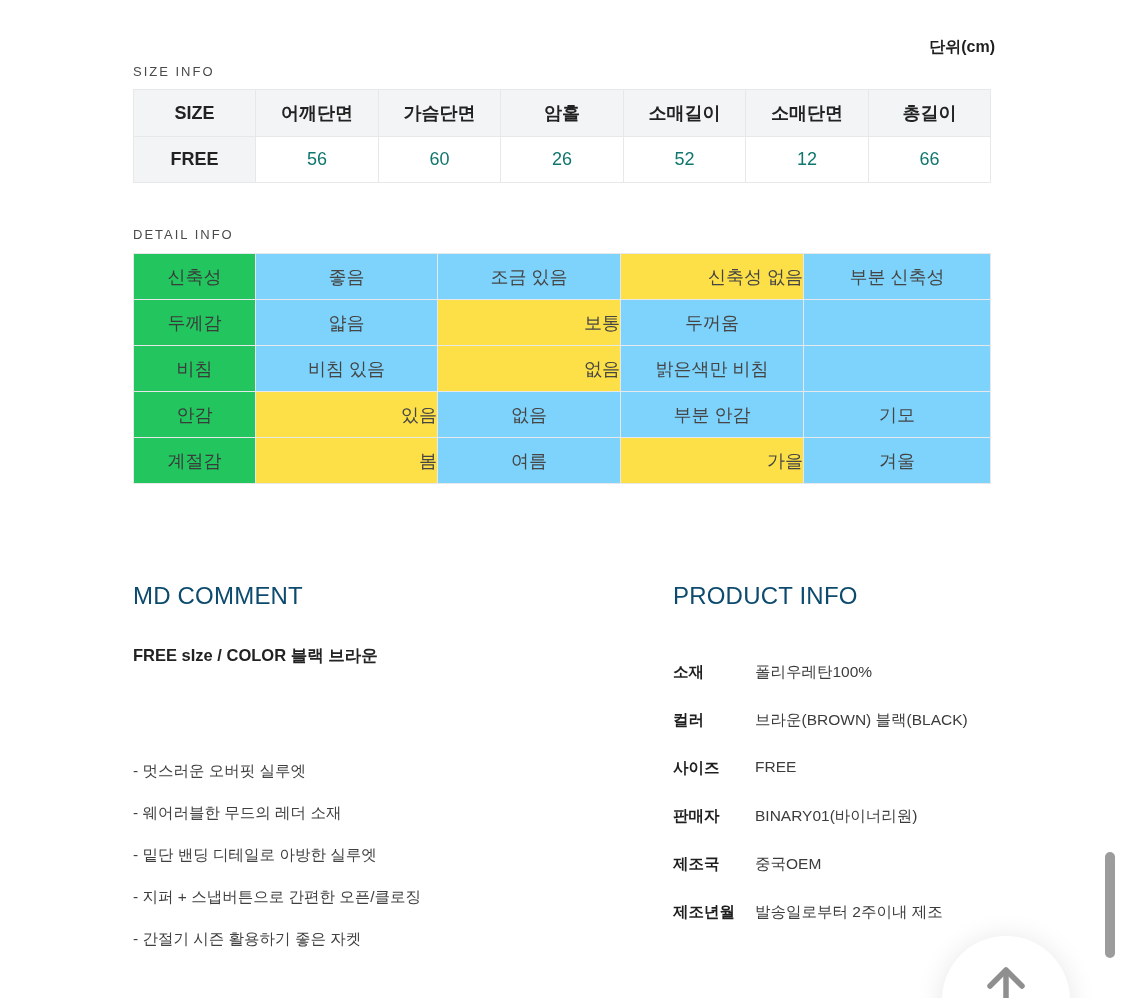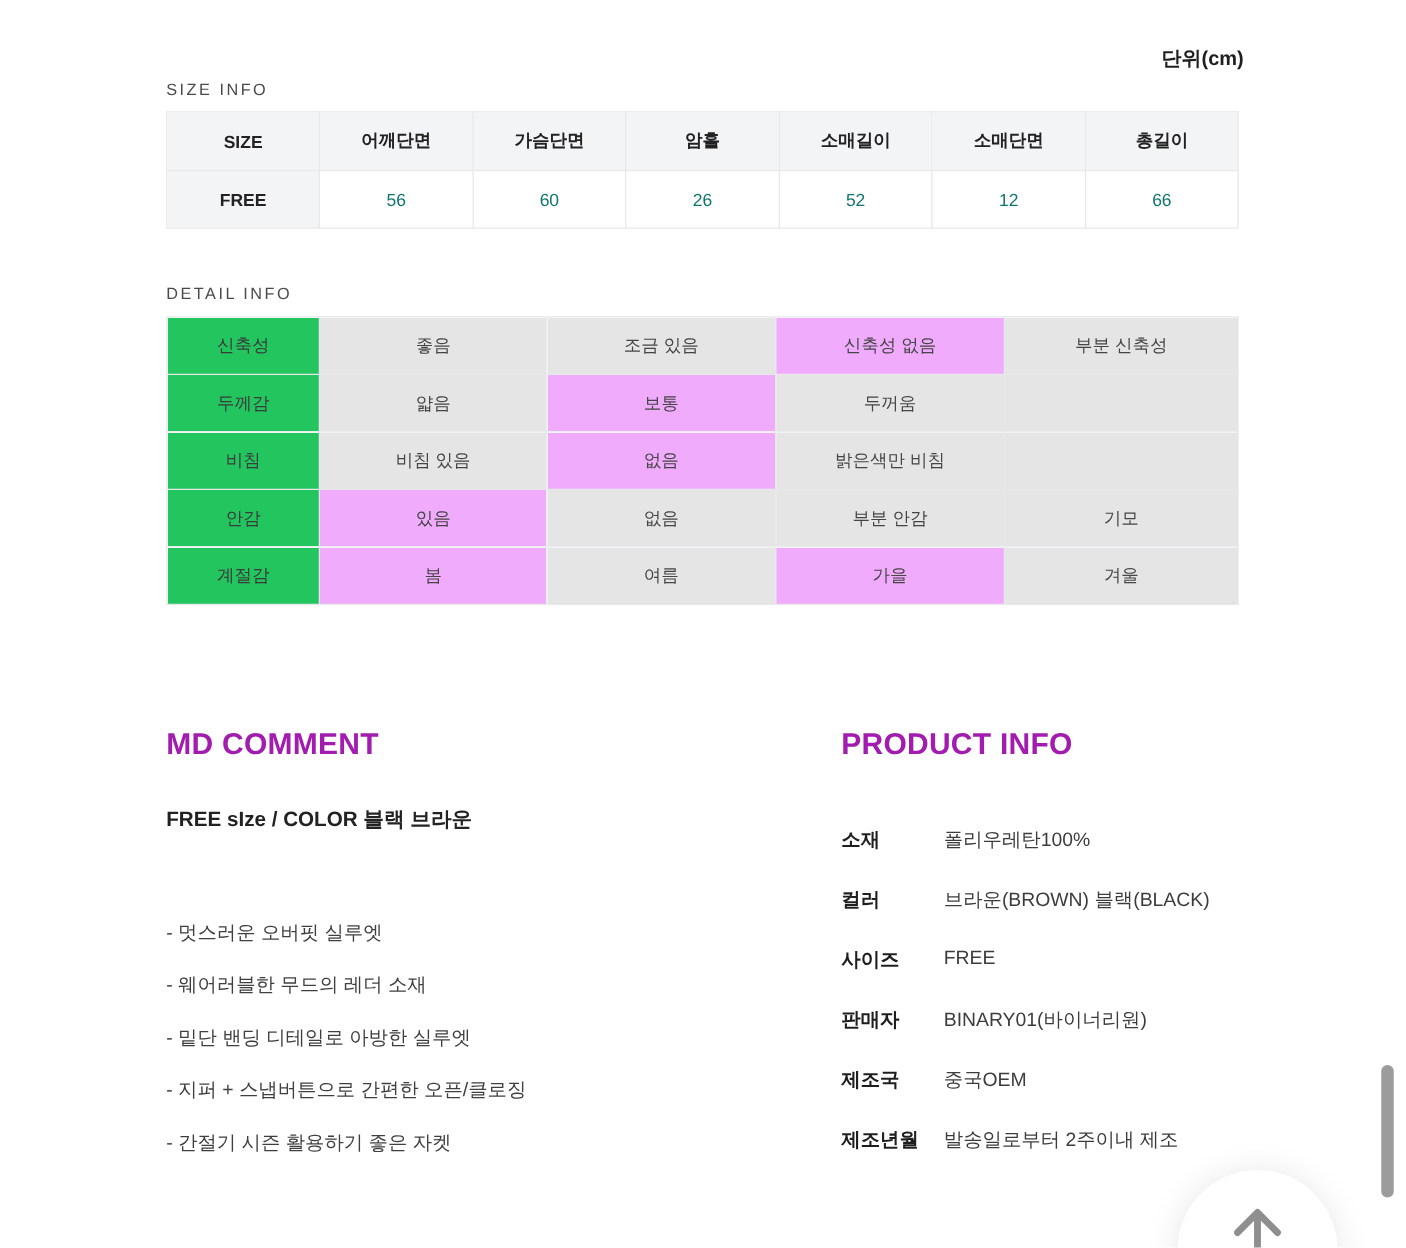--- a/index.html
+++ b/index.html
@@ -32,21 +32,21 @@
     width: 857px;
     border-top: 1px dashed #c7c7c7;
     border-bottom: 1px dashed #c7c7c7;
     border-left: 1px solid #ececec;
     border-right: 1px solid #ececec;
   }
   table.info-table td, table.info-table th {
     border: 1px solid #e6e8ea;
     text-align: center;
     vertical-align: middle;
-    font-size: 14px;
+    font-size: 18px;
     color: #4a4a4a;
     font-weight: 400;
     overflow: hidden;
     white-space: nowrap;
   }
   table.info-table tr { height: 46px; }
 
   
   .size-section { left: 133px; top: 64px; width: 857px; }
   .size-section .section-label { margin-bottom: 10px; }
@@ -59,34 +59,34 @@
     background: #f3f4f6;
     font-weight: 700; color: #222;
   }
   .size-table td.size-value { color: #0f766e; }
 
   
   .detail-section { left: 133px; top: 227px; width: 857px; }
   .detail-section .section-label { margin-bottom: 11px; }
   .detail-table tr { height: 50px; }
   .detail-table td.detail-label { background: #22c55e; color: #3b3b3b; }
-  .detail-table td.option { background: #e5e5e5; color: #454545; }
-  .detail-table td.option.selected { background: #f0abfc; }
+  .detail-table td.option { background: #7dd3fc; color: #454545; }
+  .detail-table td.option.selected { background: #fde047; text-align: right; }
 
   
   .md-comment { left: 133px; top: 582px; width: 500px; }
   .block-heading {
-    font-size: 24px; font-weight: 700; color: #a21caf;
+    font-size: 24px; font-weight: 400; color: #0c4a6e;
     letter-spacing: 0.2px;
   }
   .md-subheading {
     margin-top: 35px;
     font-size: 16.5px; font-weight: 700; color: #222;
   }
-  .md-bullets { margin-top: 70px; list-style: none; }
+  .md-bullets { margin-top: 94px; list-style: none; }
   .md-bullets li {
     font-size: 15.5px; color: #3f3f3f;
     height: 42px; line-height: 20px;
   }
 
   
   .product-info { left: 673px; top: 582px; width: 340px; }
   .product-rows { margin-top: 52px; }
   .product-row { display: flex; align-items: flex-start; margin-bottom: 28px; height: 20px; }
   .product-row .p-label {

